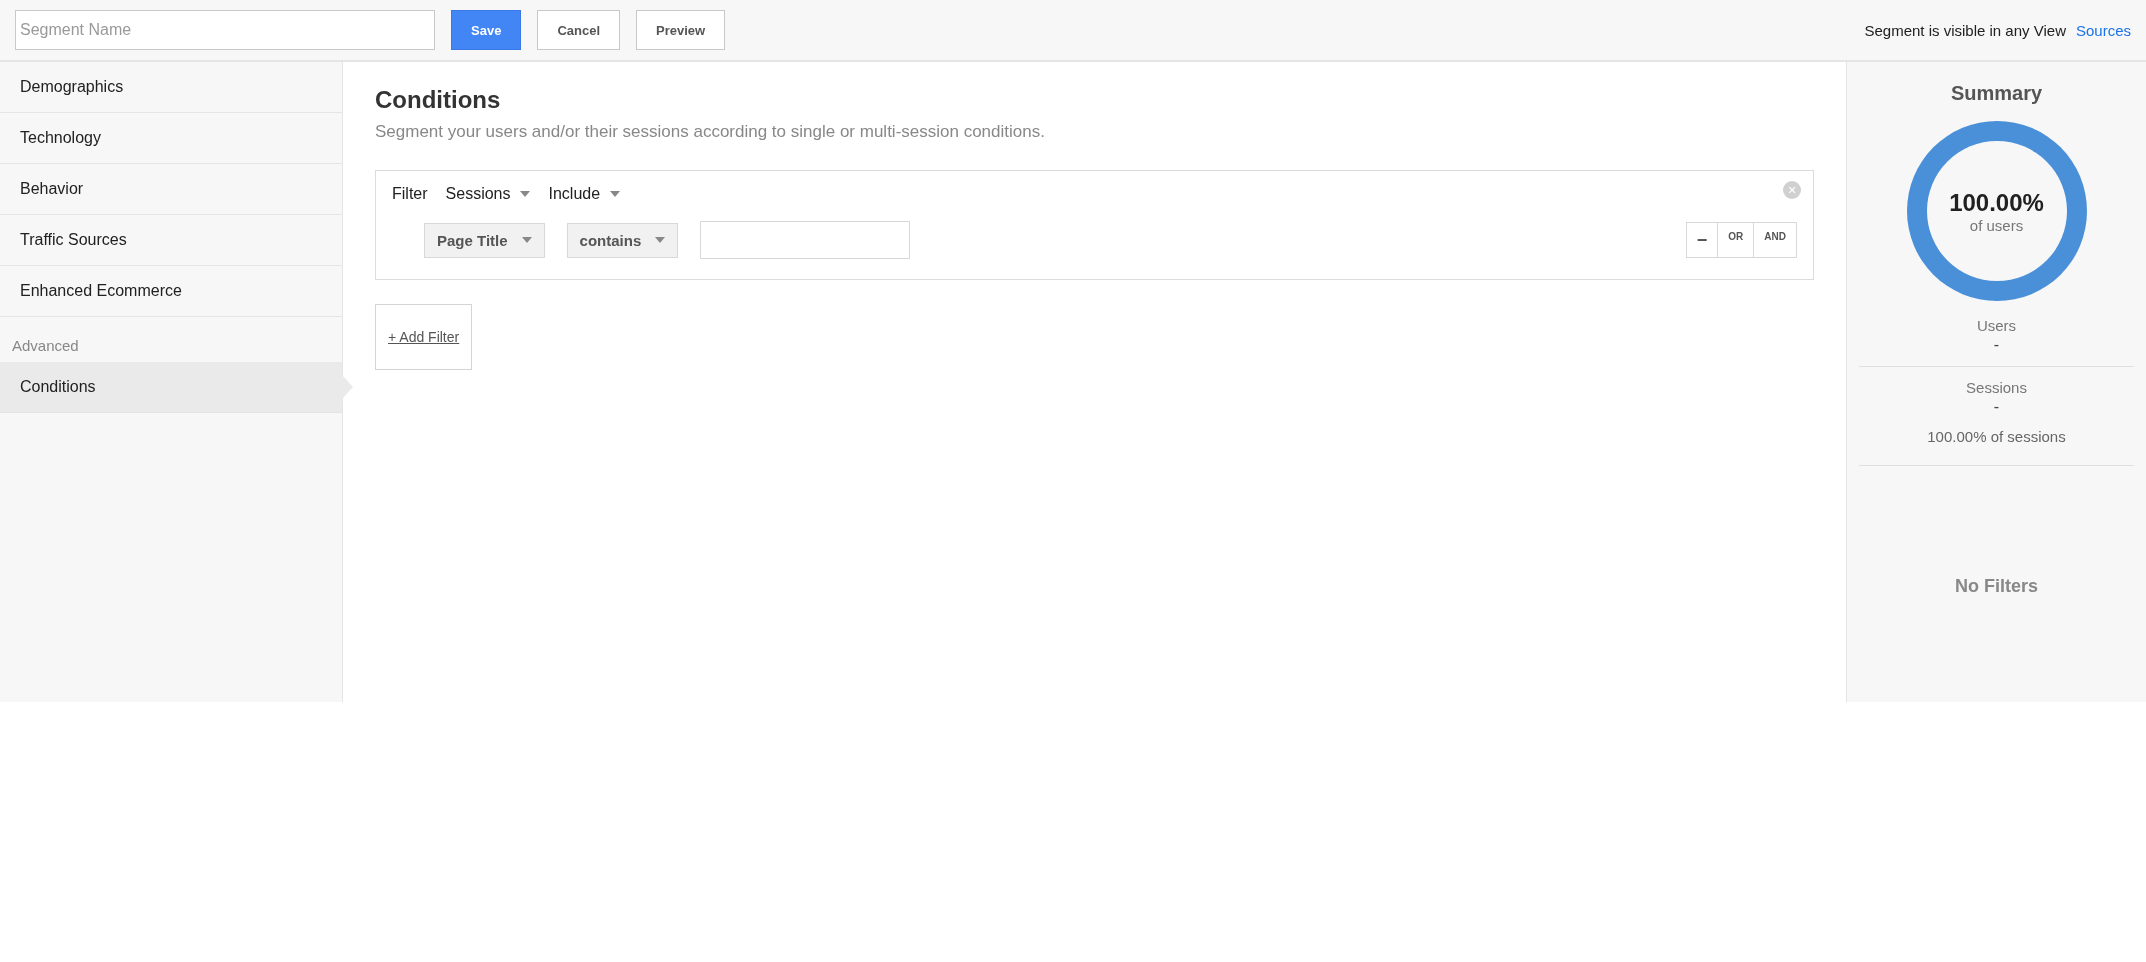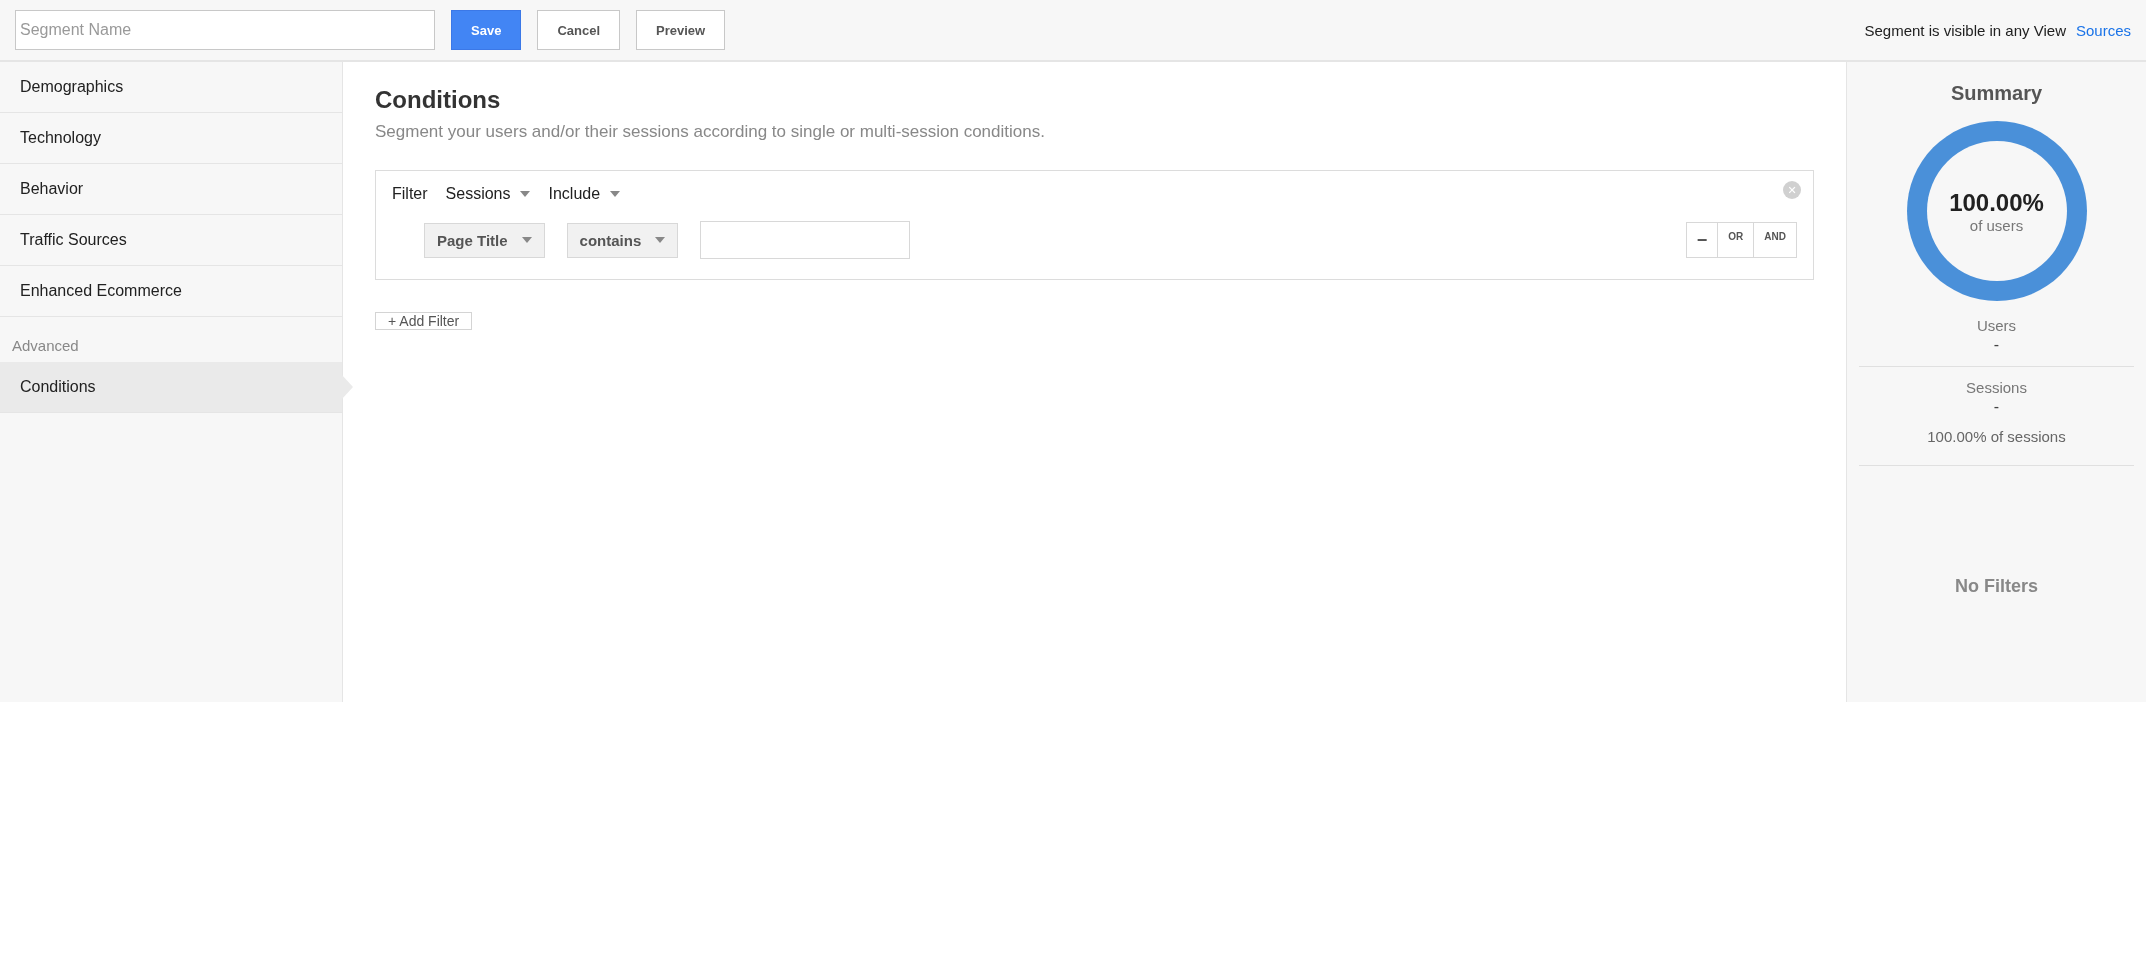--- a/index.html
+++ b/index.html
@@ -174,27 +174,28 @@
   border: 1px solid #d8d8d8;
   margin-left: -1px;
   font-size: 10px;
   font-weight: 700;
   color: #555;
   cursor: pointer;
 }
 .icon-btn { font-size: 18px; font-weight: 700; line-height: 1; }
 
 .add-filter-btn {
-  margin-top: 32px;
-  padding: 0 12px;
+  margin-top: 24px;
+  padding: 24px 12px;
   background: #fff;
   border: 1px solid #d4d4d4;
   font-size: 14px;
   color: #555;
   cursor: pointer;
+  text-decoration: underline;
 }
 
 .summary {
   width: 300px;
   border-left: 1px solid #e5e5e5;
   background: #f7f7f7;
   padding: 20px 12px;
   text-align: center;
 }
 .summary-title { font-size: 20px; font-weight: 700; color: #555; margin-bottom: 16px; }

